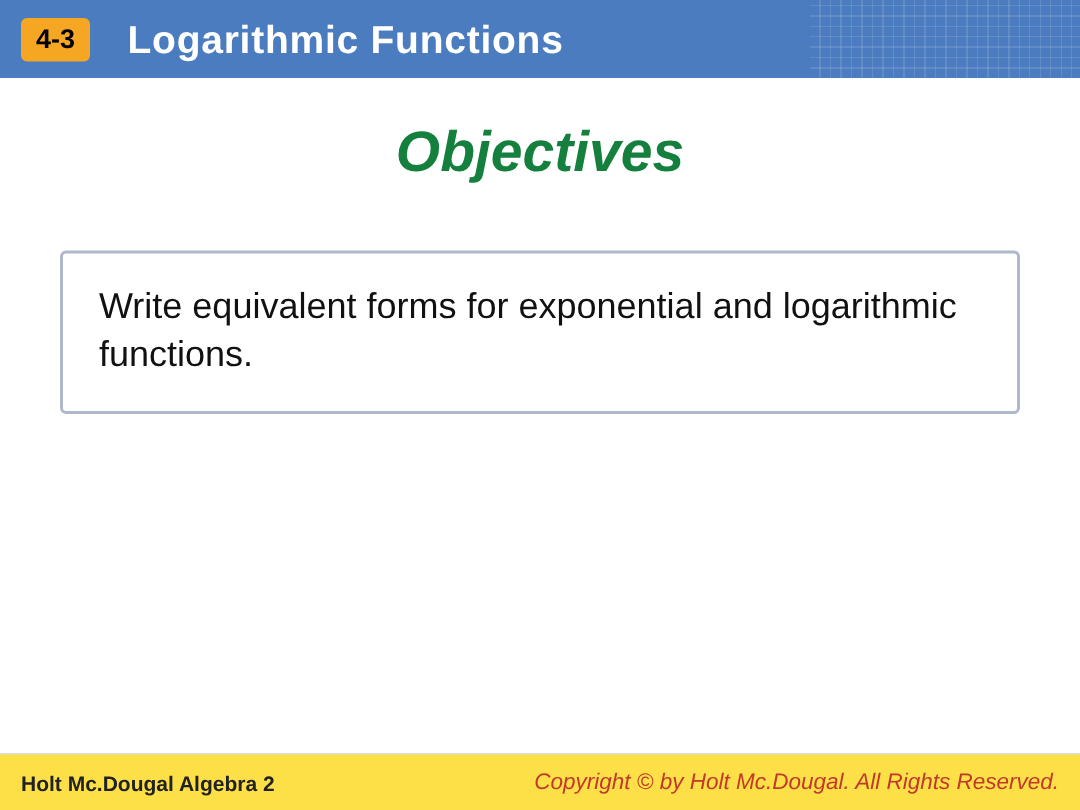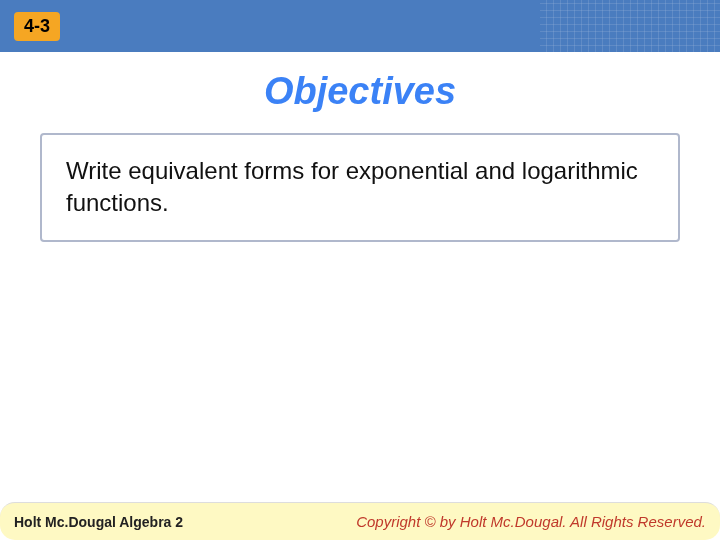--- a/index.html
+++ b/index.html
@@ -1,18 +1,19 @@
 <!DOCTYPE html>
 <html><head>
   <meta charset="utf-8">
   <style>
     * {
       margin: 0;
       padding: 0;
       box-sizing: border-box;
+      gap: 11px;
     }
 
     body {
       width: 720px;
       height: 540px;
       overflow: hidden;
       font-family: Arial, sans-serif;
       background: #ffffff;
       display: flex;
       flex-direction: column;
@@ -79,22 +80,22 @@
       flex-direction: column;
       align-items: center;
       padding: 18px 30px 10px 30px;
     }
 
     
     .objectives-title {
       font-size: 38px;
       font-style: italic;
       font-weight: bold;
-      color: #3b82f6;
-      margin-bottom: 20px;
+      color: #15803d;
+      margin-bottom: 32px;
       text-align: left;
     }
 
     
     .objectives-box {
       border: 2px solid #b0b8cc;
       border-radius: 4px;
       width: 100%;
       max-width: 640px;
       padding: 20px 24px;
@@ -108,46 +109,46 @@
       margin-bottom: 4px;
     }
 
     .objective-item:last-child {
       margin-bottom: 0;
     }
 
     
     .footer {
       height: 38px;
-      background: #fef9c3;
+      background: #fde047;
       border-top: 1px solid #ddd;
       display: flex;
       align-items: center;
       justify-content: space-between;
       padding: 11px 14px;
-      border-radius: 15px;
     }
 
     .footer-left {
       font-size: 14px;
       color: #222;
       font-weight: bold;
     }
 
     .footer-right {
       font-size: 15px;
       color: #c0392b;
       font-style: italic;
     }
   </style>
 </head>
 <body>
 
 <div class="header">
   <div class="header-badge">4-3</div>
+  <div class="header-title">Logarithmic Functions</div>
   <div class="header-pattern"></div>
 </div>
 
 <div class="main-content">
   <div class="objectives-title">Objectives</div>
 
   <div class="objectives-box">
     <div class="objective-item">Write equivalent forms for exponential and logarithmic functions.</div>
   </div>
 </div>

